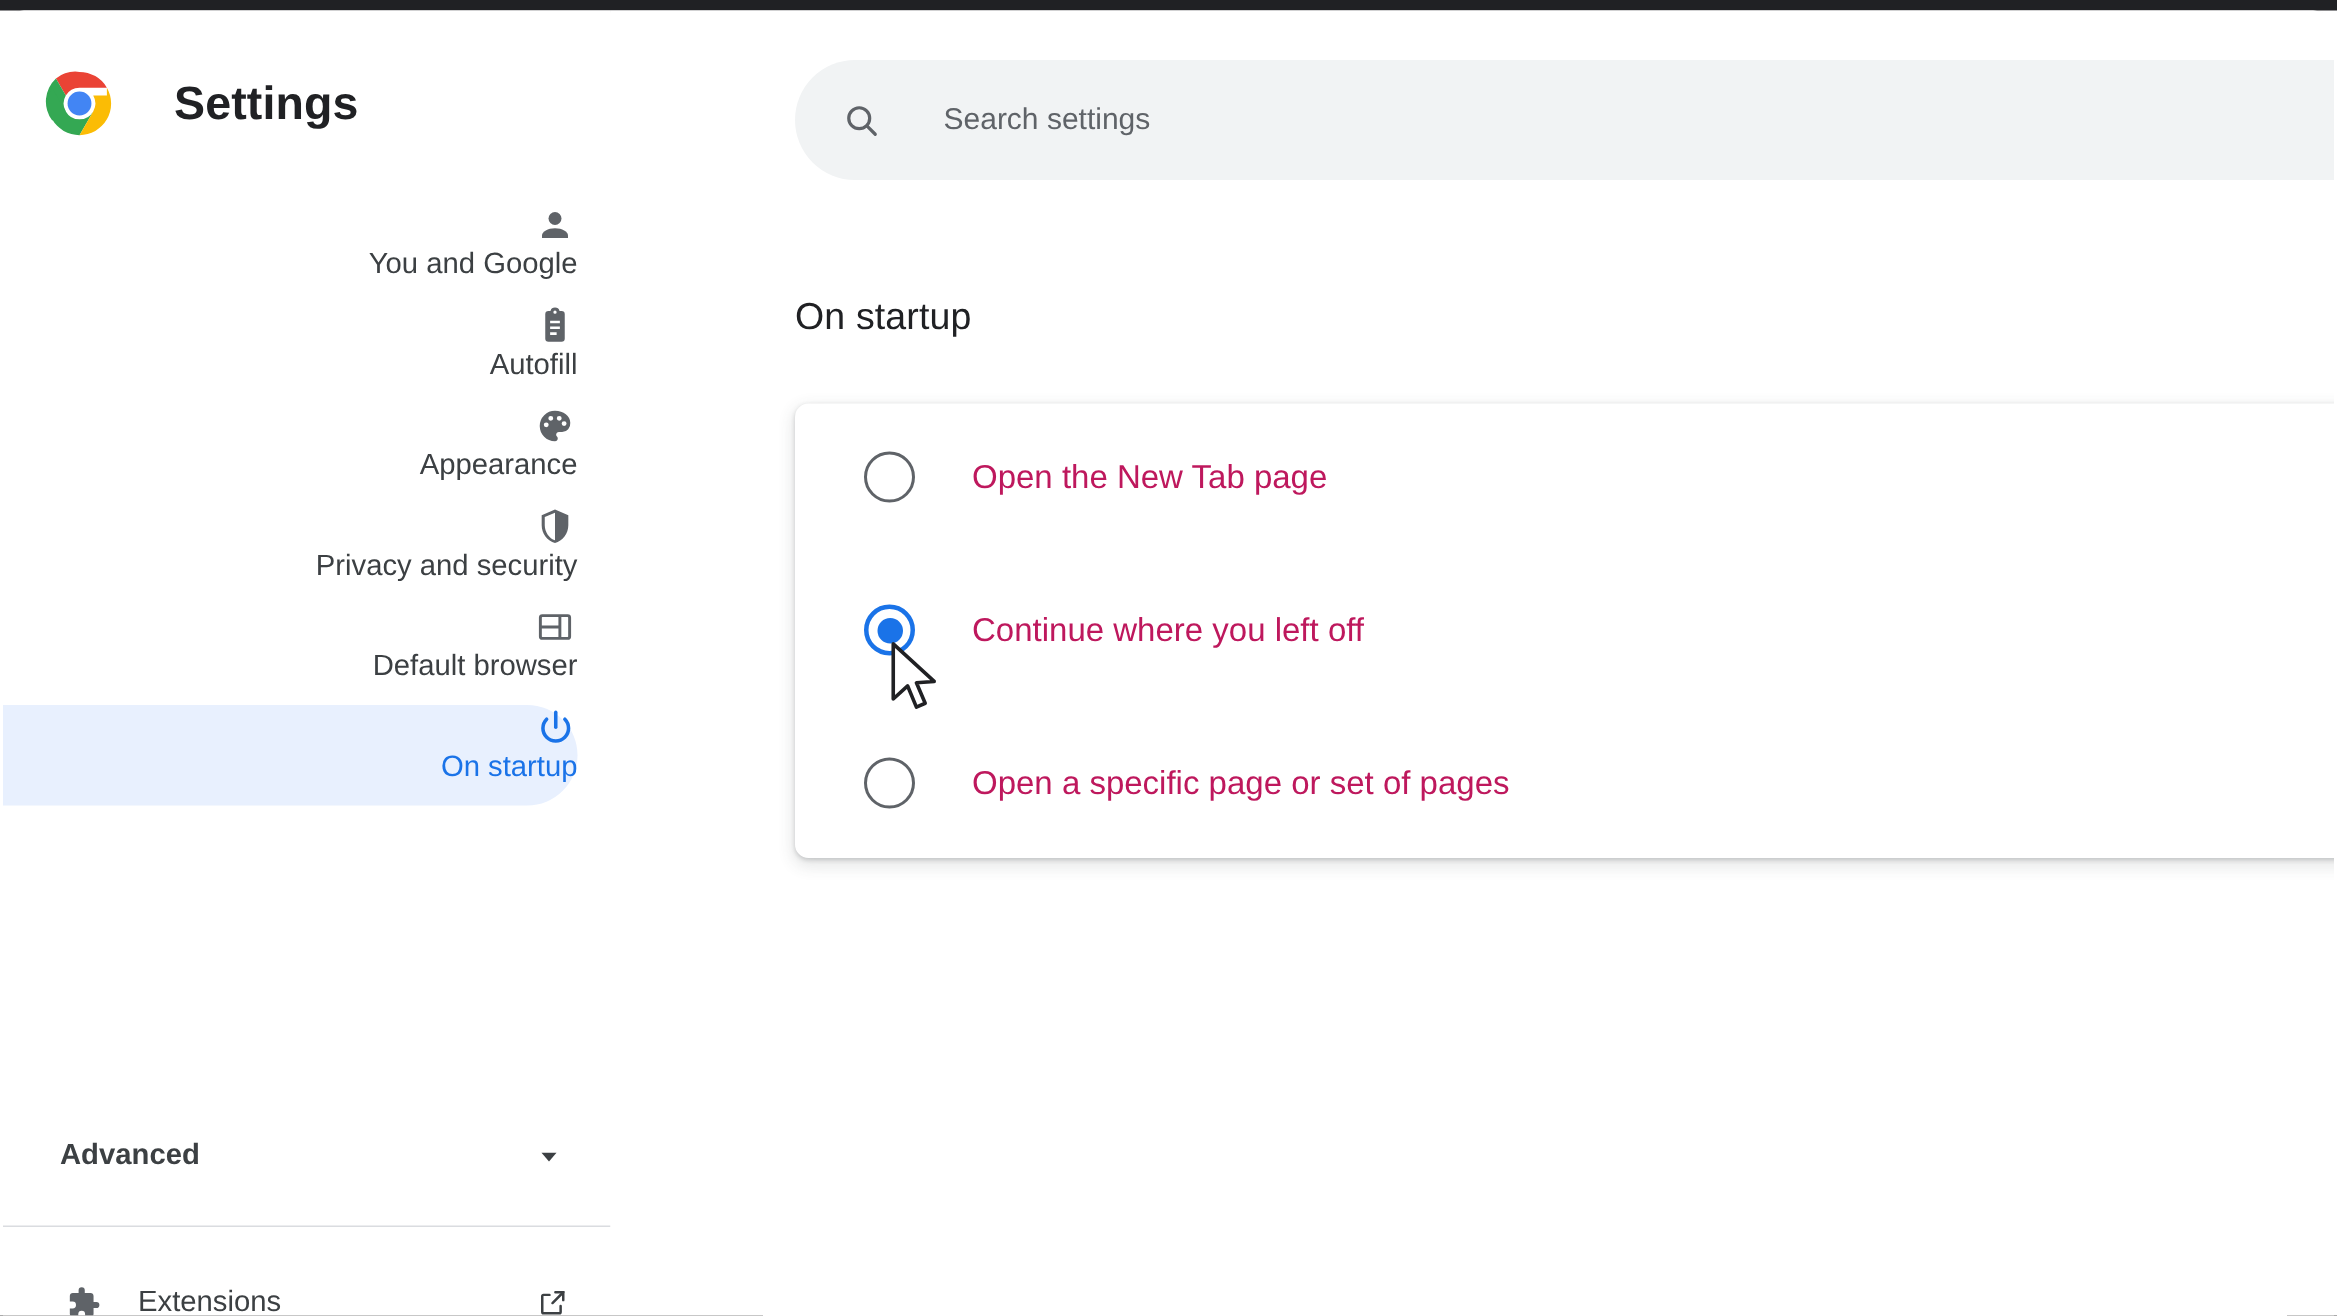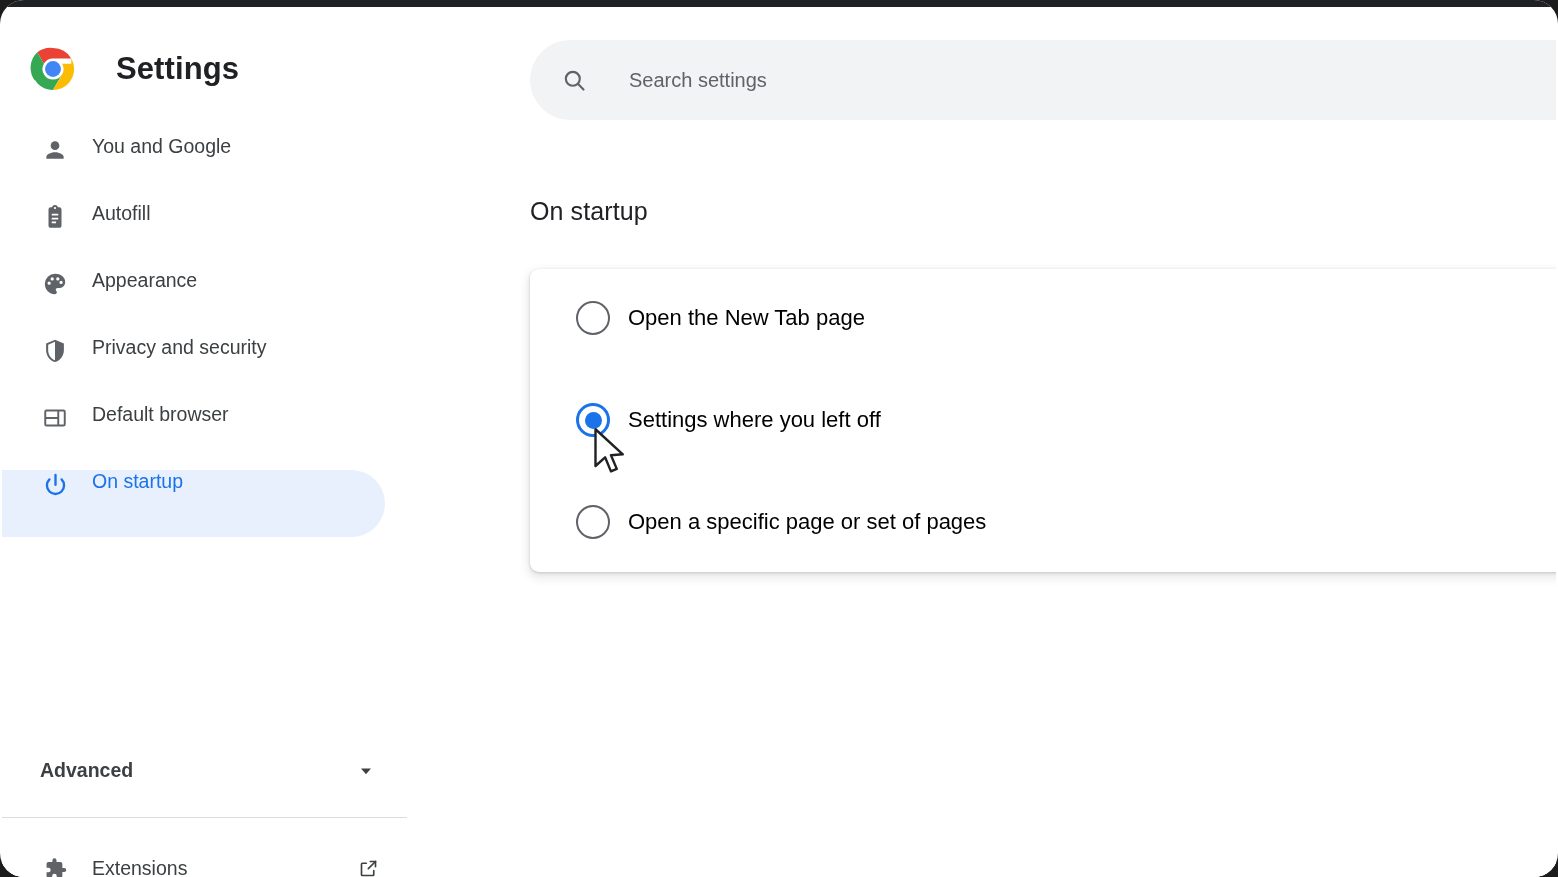--- a/index.html
+++ b/index.html
@@ -12,21 +12,20 @@
     font-family: "Liberation Sans", sans-serif;
   }
 
   
   #window-frame {
     position: absolute;
     left: 0; top: 0;
     width: 1558px; height: 877px;
     background: #ffffff;
     overflow: hidden;
-    border-radius: 24px;
   }
   
   #chrome-topstrip {
     position: absolute;
     left: 0; top: 0;
     width: 1558px; height: 7px;
     background: #202124;
   }
   
   #page-surface {
@@ -81,25 +80,26 @@
 
   #nav-list {
     position: absolute;
     left: 0; top: 128px;
     width: 405px;
   }
   .nav-item {
     position: relative;
     height: 67px;
     display: flex;
-    align-items: flex-start;
+    align-items: flex-end;
     width: 383px;
     border-top-right-radius: 34px;
     border-bottom-right-radius: 34px;
     cursor: pointer;
+    flex-direction: column;
   }
   .nav-item .nav-icon {
     width: 30px; height: 30px;
     margin-left: 38px;
     flex: none;
     display: flex;
     align-items: center;
     justify-content: center;
     color: #5f6368;
   }
@@ -261,23 +261,23 @@
     border-color: #1a73e8;
     border-width: 3.6px;
   }
   .radio-row.checked .radio-outer::after {
     content: "";
     width: 17px; height: 17px;
     border-radius: 50%;
     background: #1a73e8;
   }
   .radio-label {
-    margin-left: 18px;
+    margin-left: 38px;
     font-size: 22px;
-    color: #000000;
+    color: #be185d;
     white-space: nowrap;
   }
 
   
   #mouse-cursor {
     position: absolute;
     left: 589px; top: 420px;
     width: 36px; height: 48px;
     pointer-events: none;
     z-index: 50;
@@ -419,21 +419,21 @@
 
       <div id="startup-card">
 
         <div class="radio-row" style="top:15px;">
           <span class="radio-outer"></span>
           <span class="radio-label">Open the New Tab page</span>
         </div>
 
         <div class="radio-row checked" style="top:117px;">
           <span class="radio-outer"></span>
-          <span class="radio-label">Settings where you left off</span>
+          <span class="radio-label">Continue where you left off</span>
         </div>
 
         <div class="radio-row" style="top:219px;">
           <span class="radio-outer"></span>
           <span class="radio-label">Open a specific page or set of pages</span>
         </div>
 
       </div>
 
     </div>

